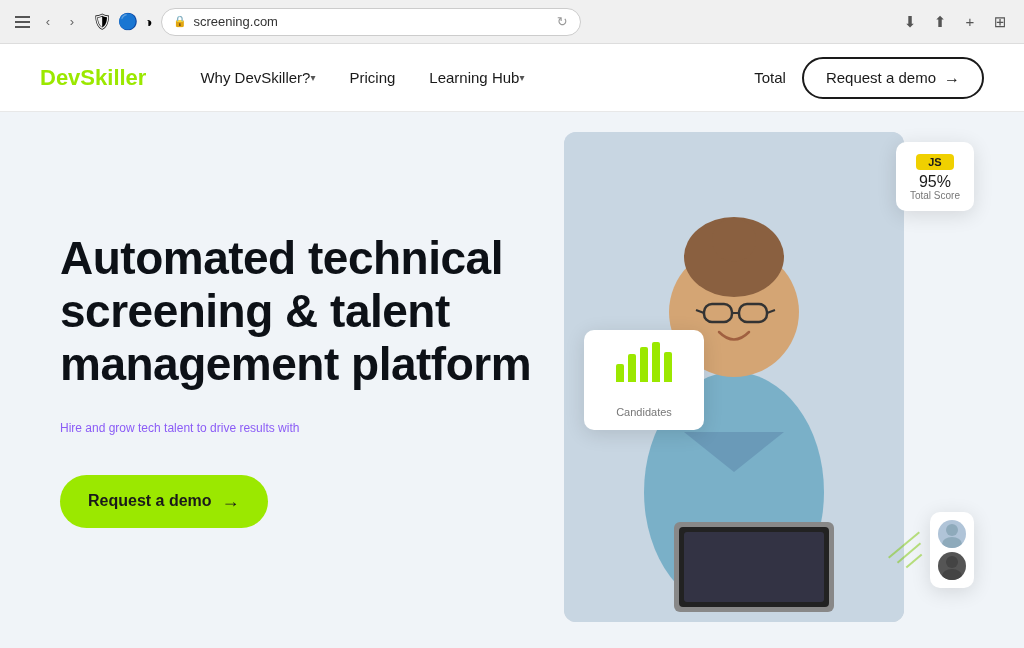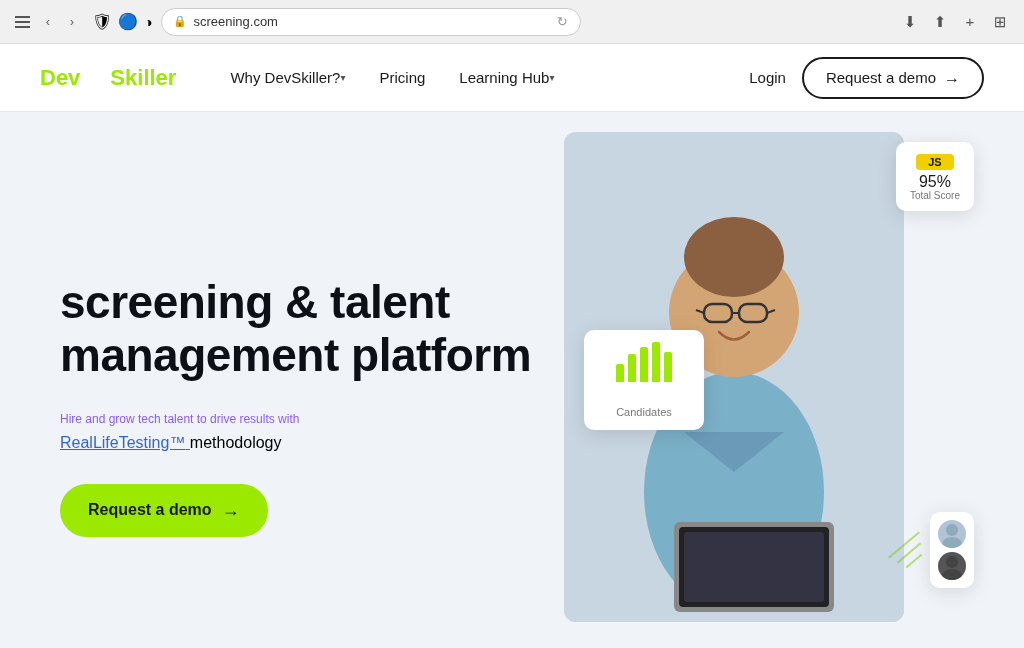--- a/index.html
+++ b/index.html
@@ -297,58 +297,53 @@
   <div class="browser-actions">
     <div class="browser-action-btn">⬇</div>
     <div class="browser-action-btn">⬆</div>
     <div class="browser-action-btn">+</div>
     <div class="browser-action-btn">⊞</div>
   </div>
 </div>
 
 <nav class="navbar">
   <a class="logo" href="#">
-    <span>Dev</span><span style="color:#9be800;margin-left:30px;">Skiller</span>
+    <span>Dev</span><span style="color:#9be800;">Skiller</span>
   </a>
   <div class="nav-links">
     <a class="nav-link" href="#">
       <span>Why DevSkiller?</span>
       <span class="chevron">▾</span>
     </a>
     <a class="nav-link" href="#">
       <span>Pricing</span>
     </a>
     <a class="nav-link" href="#">
       <span>Learning Hub</span>
       <span class="chevron">▾</span>
     </a>
   </div>
   <div class="nav-actions">
-    <button class="login-btn">Login</button>
+    <button class="login-btn">Total</button>
     <button class="demo-btn">
       <span>Request a demo</span>
       <span class="arrow">→</span>
     </button>
   </div>
 </nav>
 
 <section class="hero">
   <div class="hero-content">
     <h1 class="hero-title">
-      <br>
+      <span>Automated technical</span><br>
       <span>screening &amp; talent</span><br>
       <span>management platform</span>
     </h1>
     <p class="hero-subtitle">
       <span>Hire and grow tech talent to drive results with</span>
-    </p>
-    <p>
-      <a class="hero-link" href="#">
-        <span>RealLifeTesting™</span>
-      </a><span> methodology</span>
     </p>
     <button class="hero-cta">
       <span>Request a demo</span>
       <span class="arrow">→</span>
     </button>
   </div>
 
   <div class="hero-visual">
 
     <div class="person-bg">

